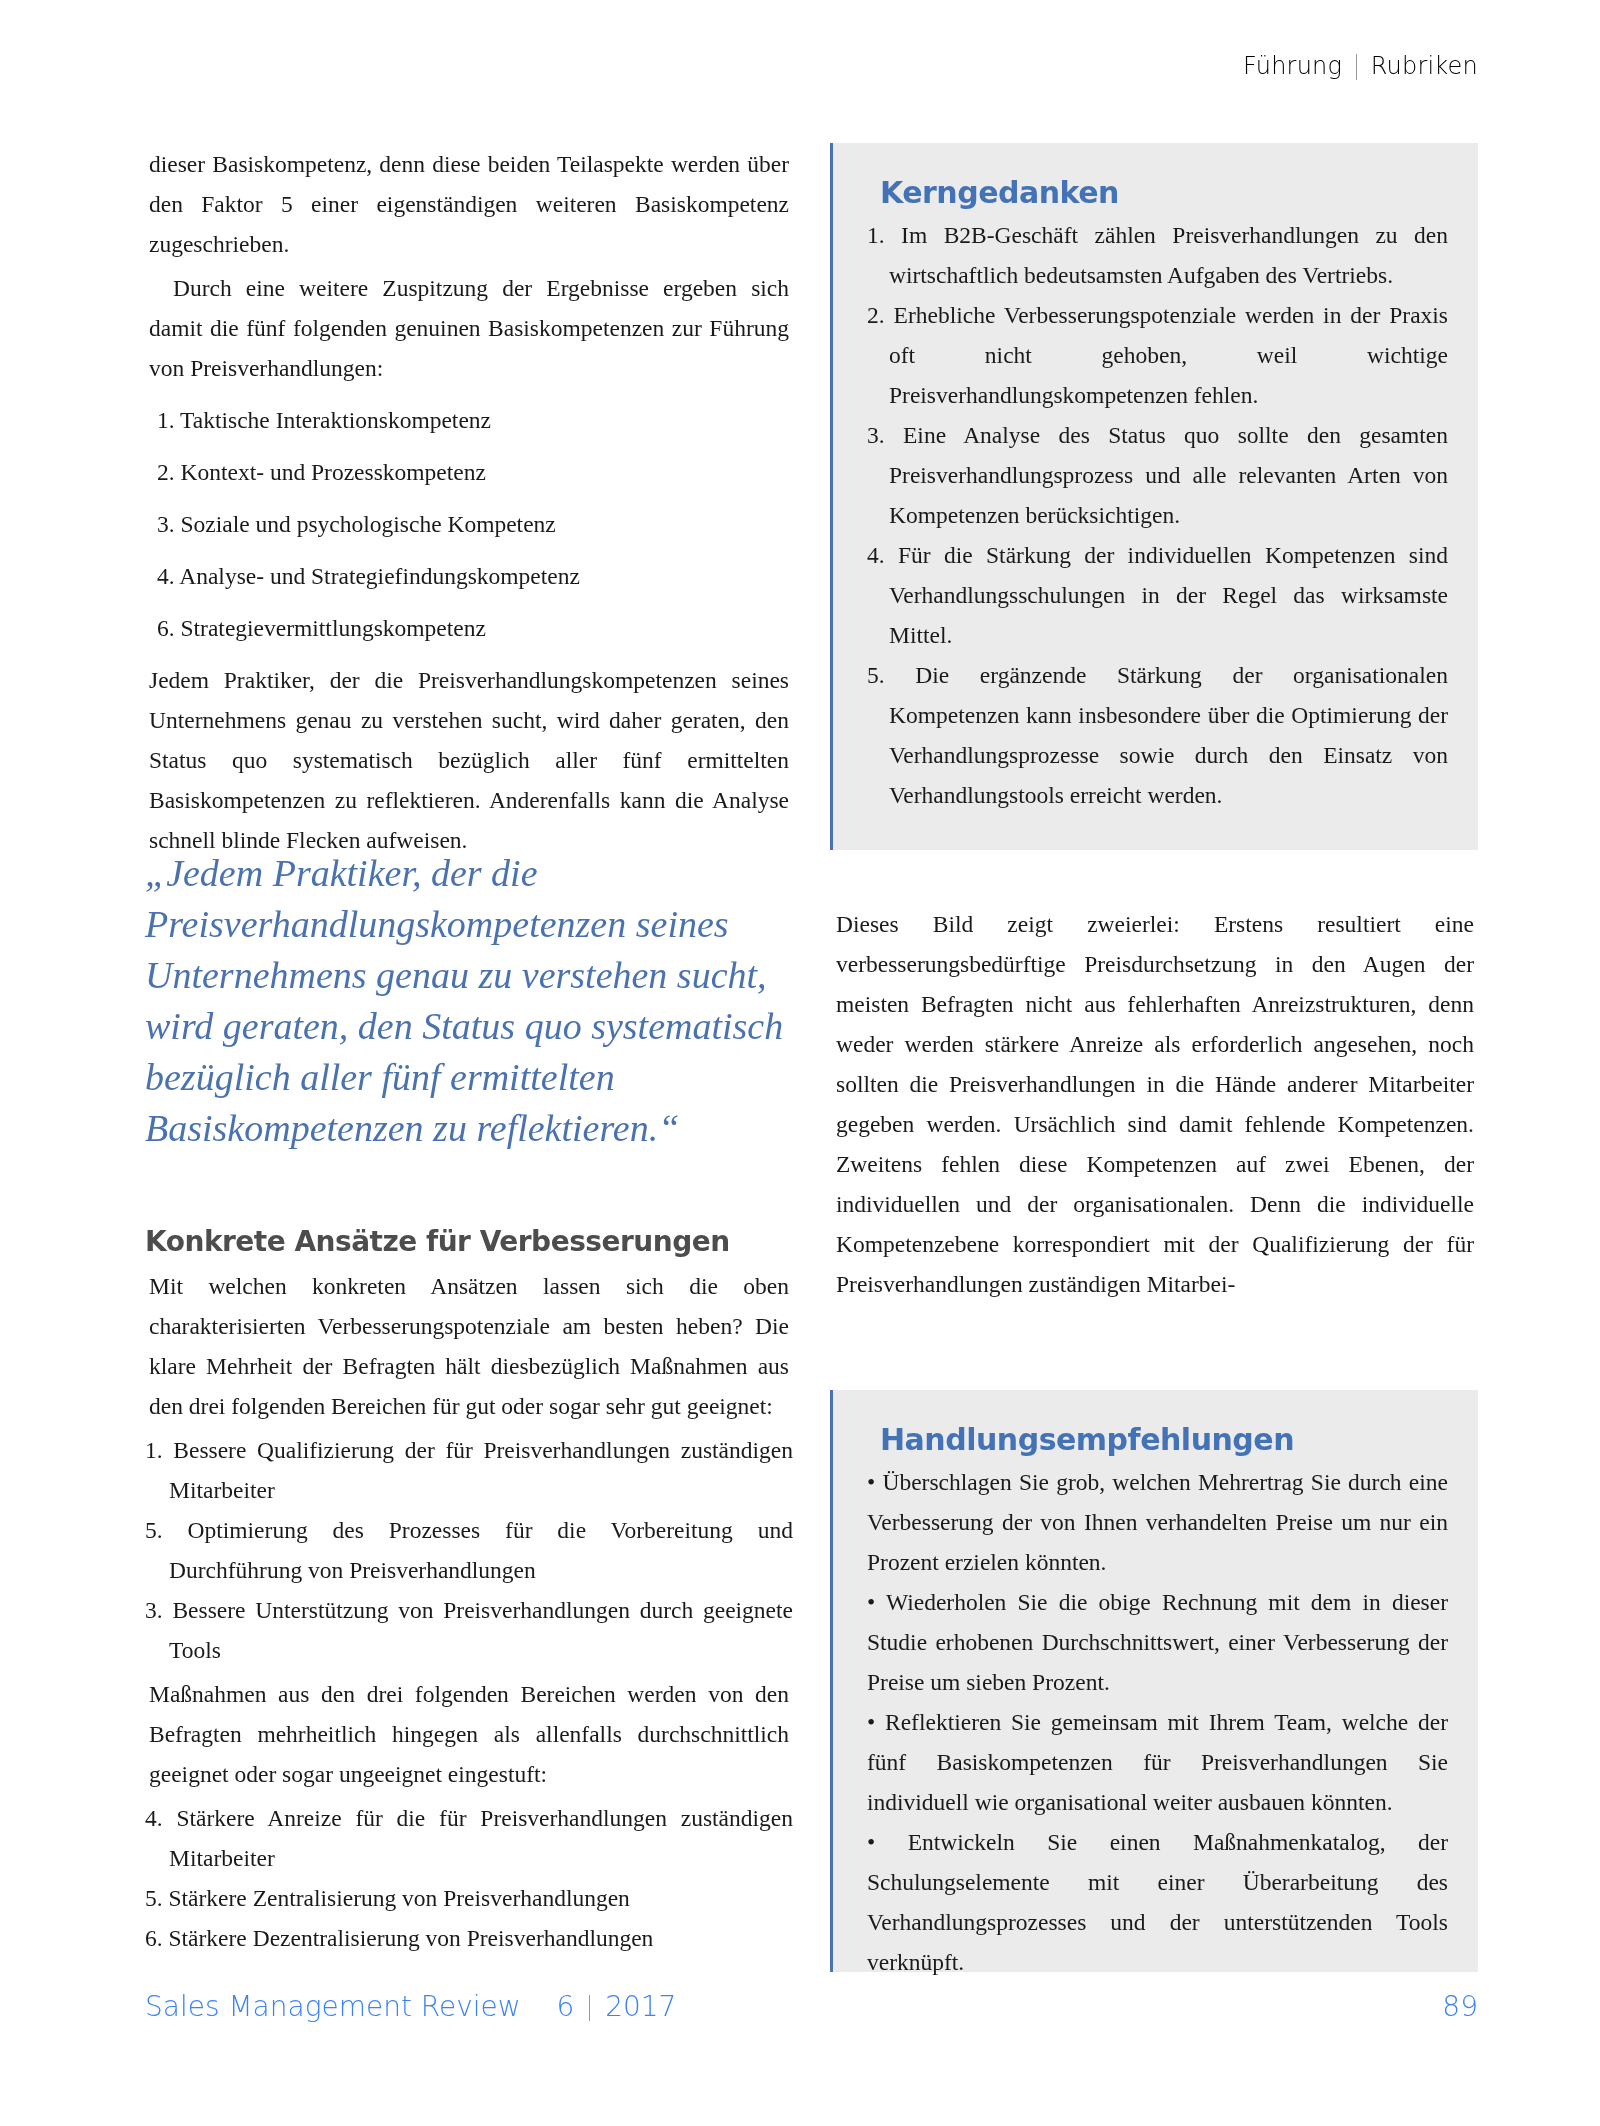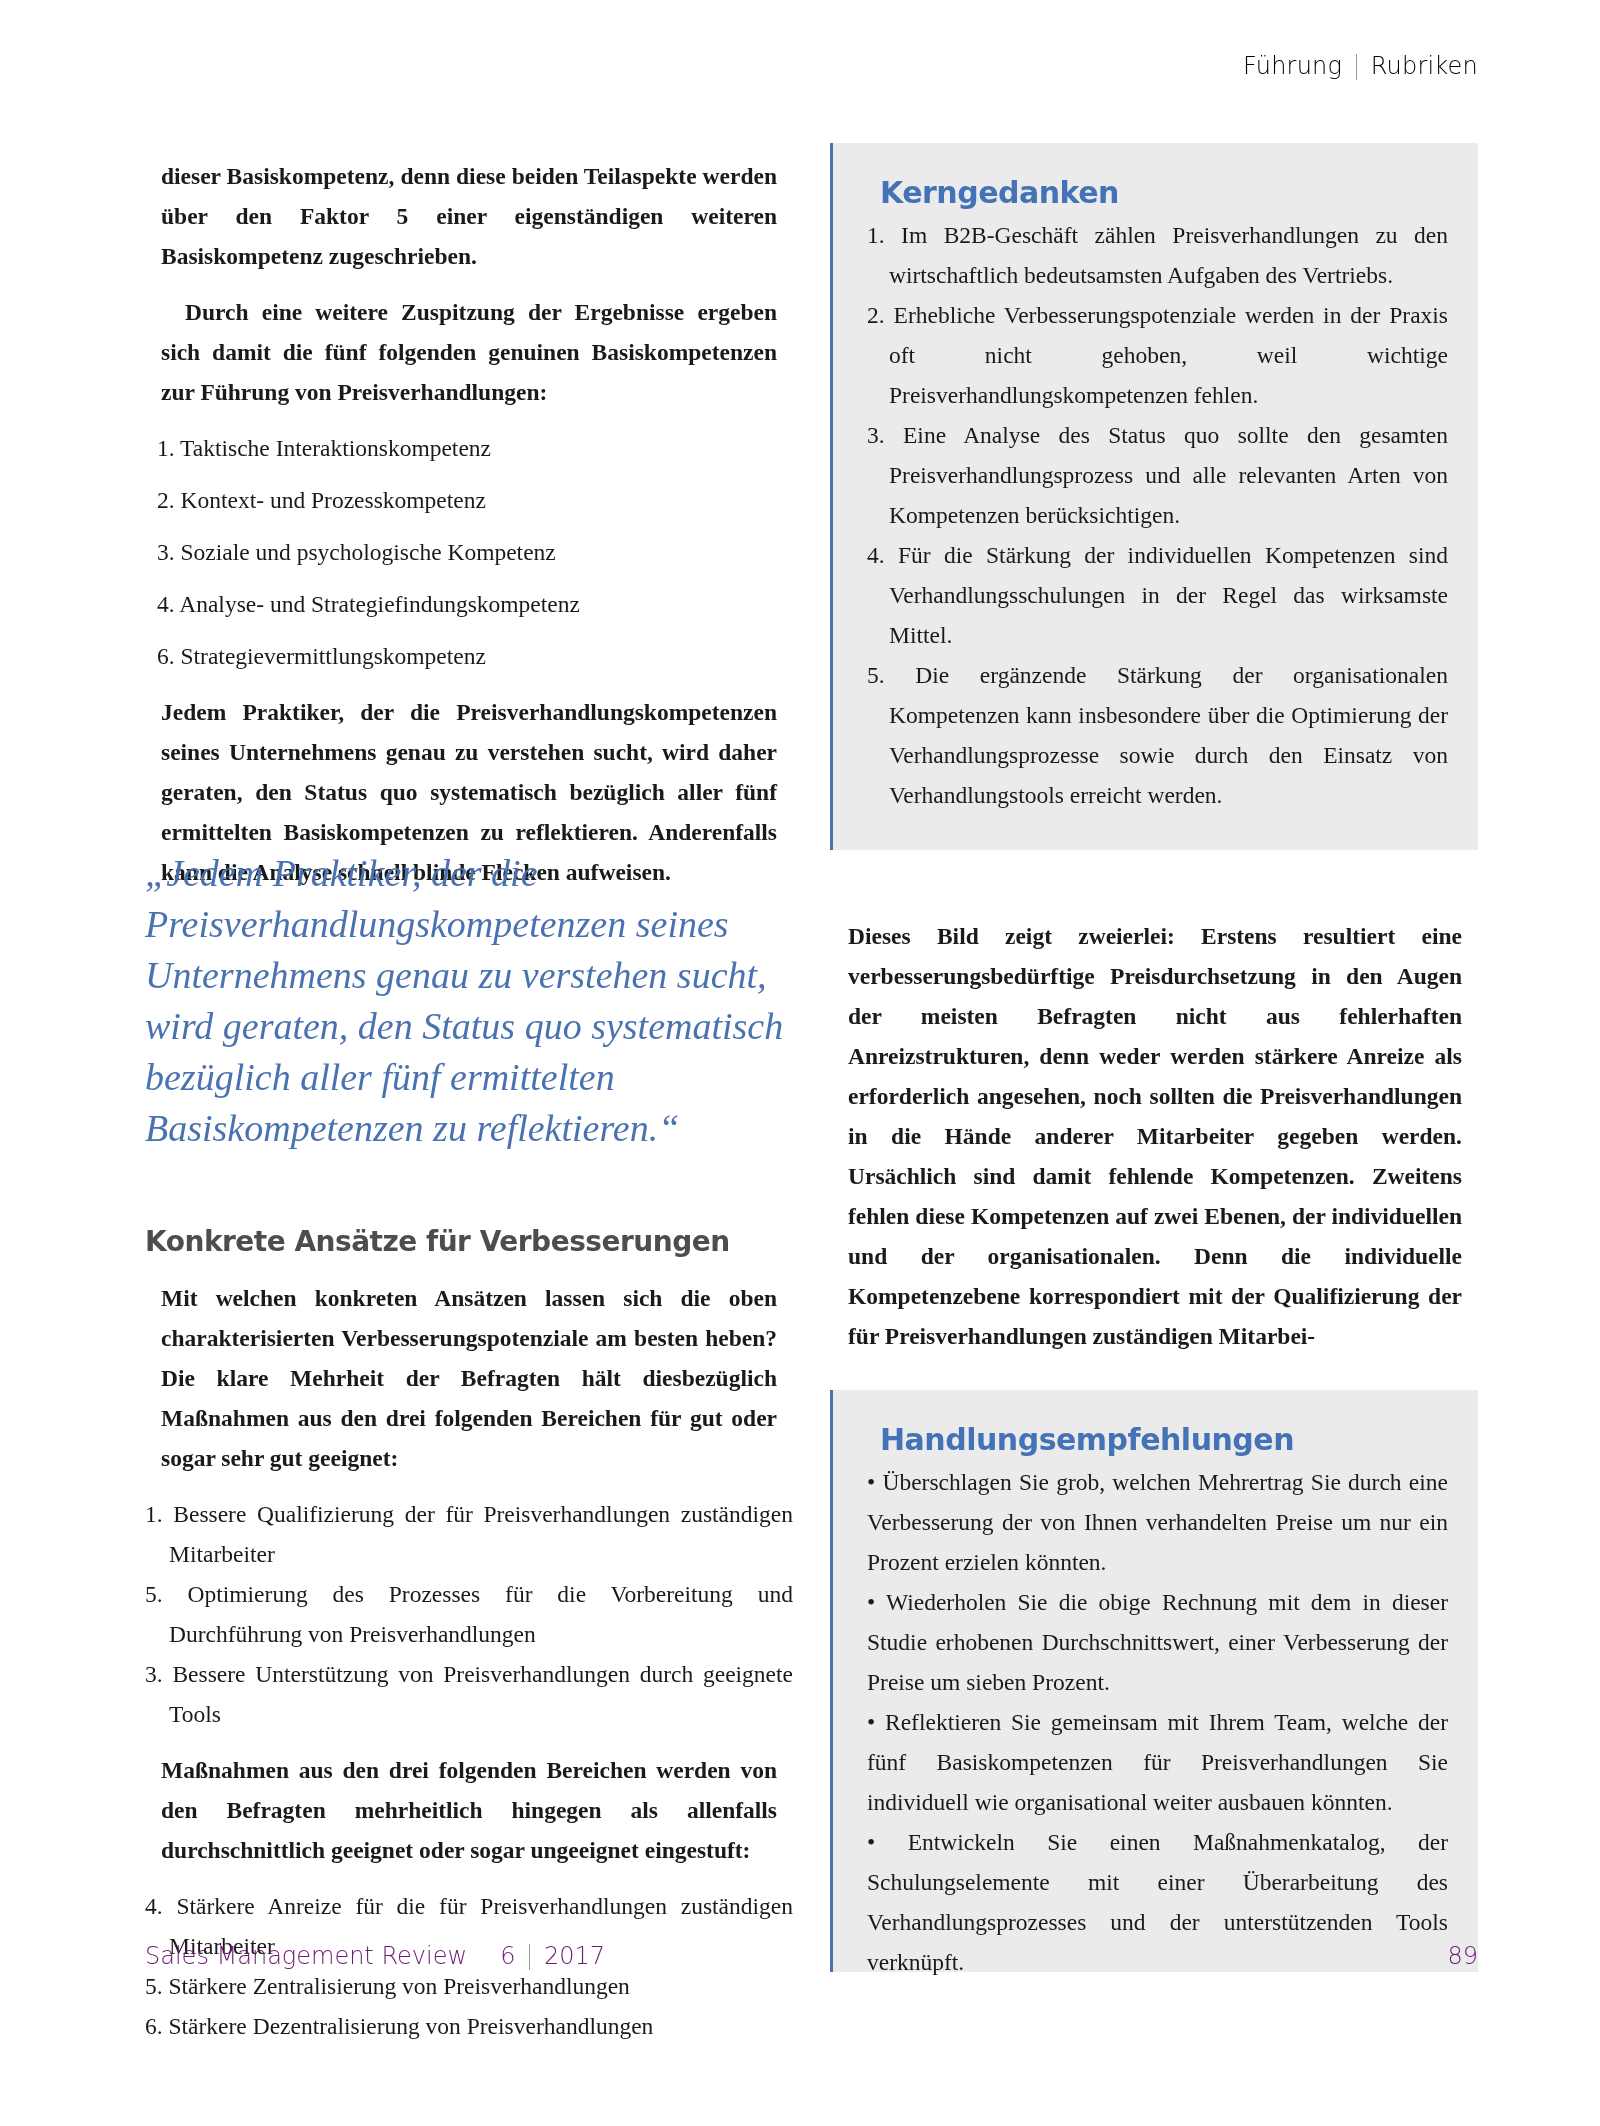--- a/index.html
+++ b/index.html
@@ -3,36 +3,36 @@
 <meta charset="utf-8">
 <style>
   html, body { margin:0; padding:0; background:#ffffff; }
   body { width:1600px; height:2126px; position:relative; overflow:hidden;
          font-family:"Liberation Serif", "DejaVu Serif", serif; color:#1a1a1a; }
   .running-head { position:absolute; right:122px; top:52px; font-family:"DejaVu Sans", sans-serif;
                   font-size:24px; color:#000000; font-weight:300; letter-spacing:0.2px; }
   .col { position:absolute; font-size:23.5px; line-height:40px; }
   .col-left { left:145px; top:140px; width:648px; }
   .col-right { left:832px; width:646px; }
-  p { margin:16px; text-align:justify; hyphens:manual;font-weight:bold; }
+  p { margin:4px; text-align:justify; hyphens:manual; }
   .indent { text-indent:24px; }
   .list-plain div { margin:12px; }
   .hang { padding-left:24px; text-indent:-24px; text-align:justify; }
   .pull-quote { position:absolute; left:145px; top:848px; width:660px; font-style:italic;
                 font-size:38px; line-height:51px; color:#4a72b0; }
   .section-heading { font-family:"DejaVu Sans", sans-serif; font-size:28px; font-weight:bold;
                      color:#4d4d4d; line-height:40px; margin-top:0; letter-spacing:-0.5px; }
   .box { position:absolute; left:830px; width:648px; background:#ebebeb;
          border-left:3px solid #4a72b0; box-sizing:border-box; padding:28px 30px 30px 34px; }
   .box-title { font-family:"DejaVu Sans", sans-serif; font-size:30px; font-weight:bold; color:#4472b6;
                line-height:44px; letter-spacing:-0.5px;margin-left:13px; }
   .box-list .item { font-size:23.5px; line-height:40px; padding-left:22px; text-indent:-22px; text-align:justify; }
   .box-bullets .item { font-size:23.5px; line-height:40px; text-align:justify; }
-  .footer { position:absolute; top:1942px; font-family:"DejaVu Sans", sans-serif; font-size:24px;
-            color:#701a75; font-weight:300; }
+  .footer { position:absolute; top:1990px; font-family:"DejaVu Sans", sans-serif; font-size:28px;
+            color:#3b82f6; font-weight:300; }
   .footer-left { left:145px; }
   .footer-right { right:122px; }
   .sep { display:inline-block; width:1px; height:26px; background:#999; vertical-align:middle; margin:0 6px; }
 </style>
 </head>
 <body>
 
 <div class="running-head">
   <span>Führung</span>
   <span class="sep"></span>

